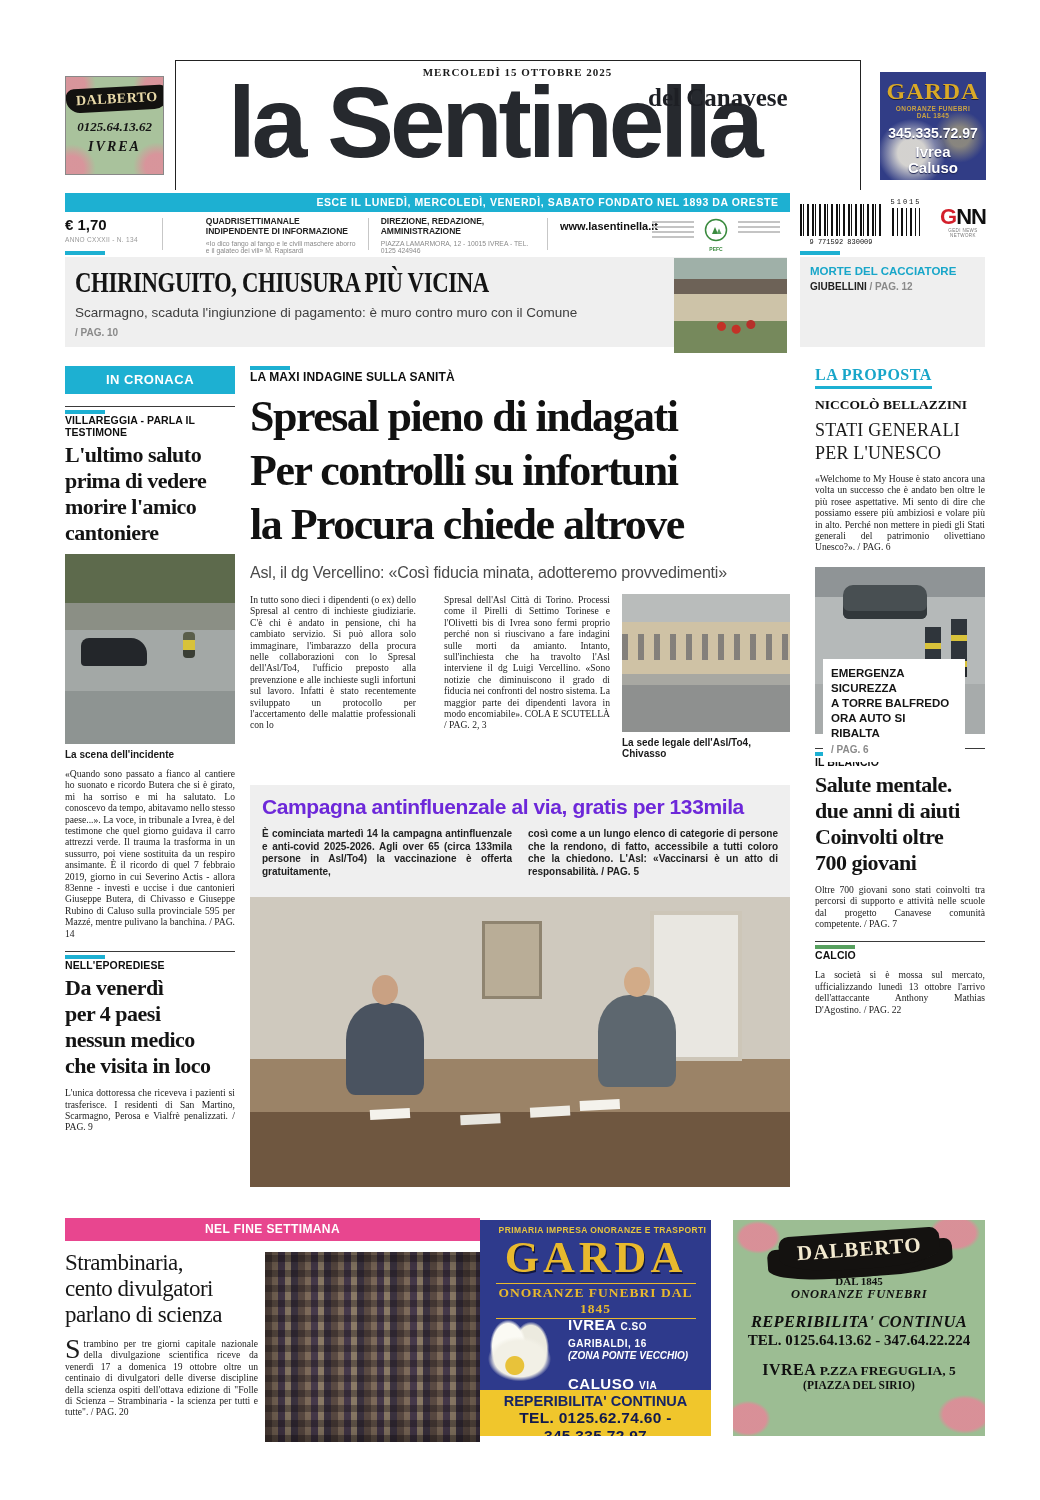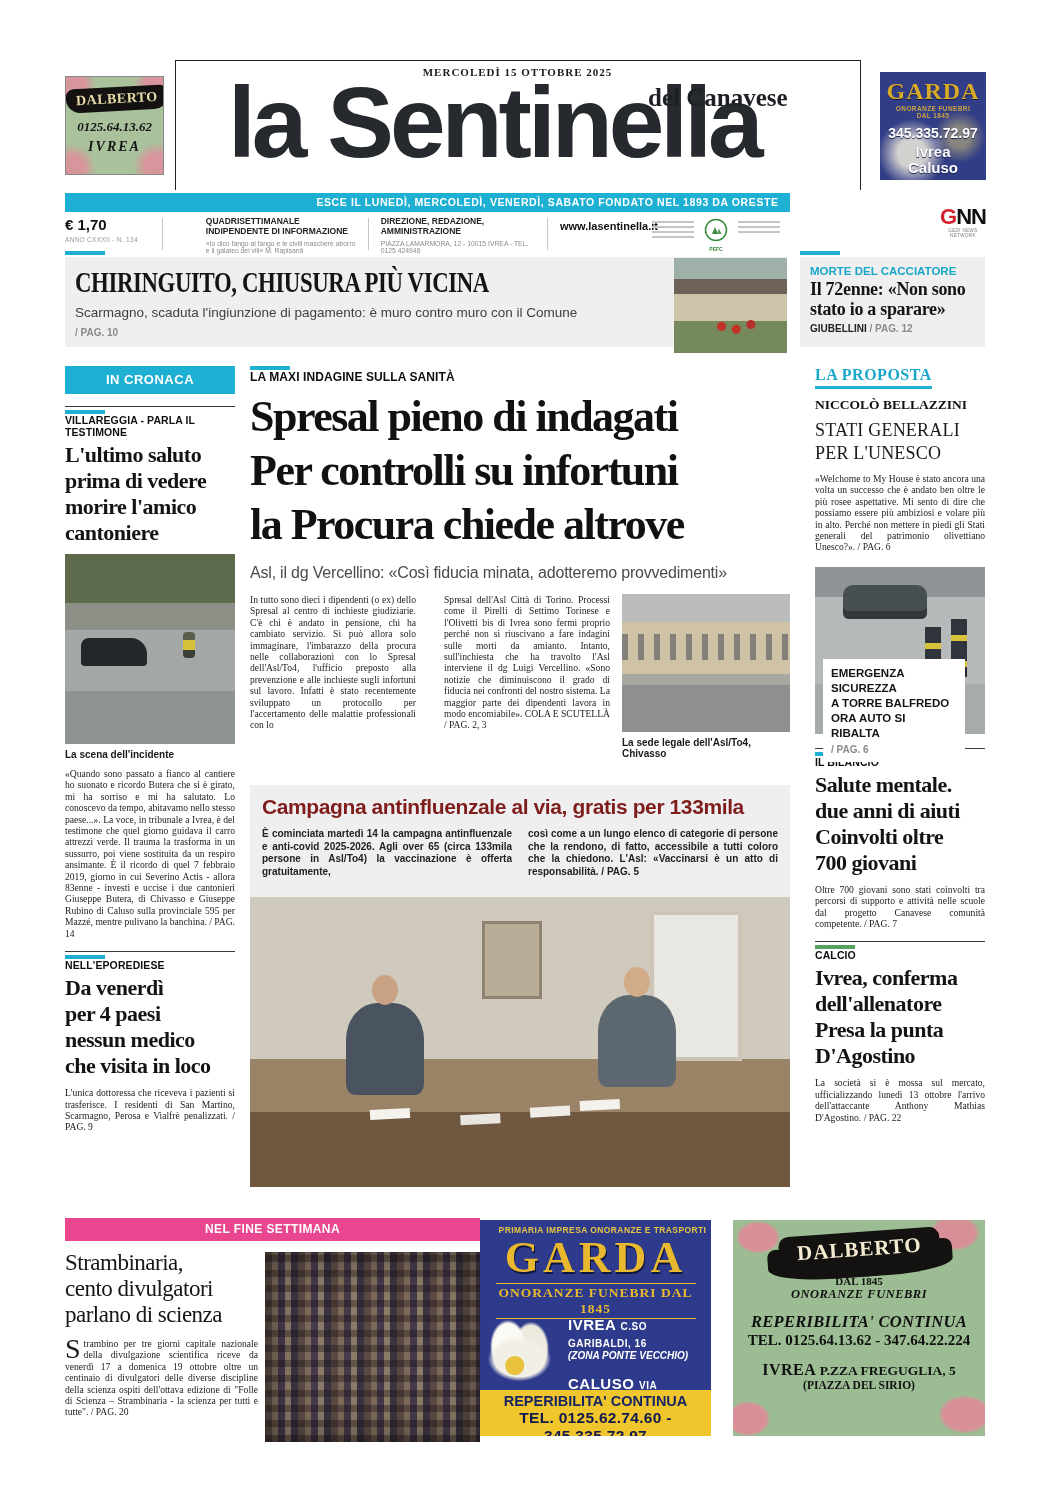--- a/index.html
+++ b/index.html
@@ -133,21 +133,21 @@
   .center-txtcol { width:175px; }
   .center-txtcol + .center-txtcol { margin-left:28px; }
   .center-txtcol .body-txt { margin-top:0; }
   .center-fig { margin-left:12px; width:168px; }
   .asl-photo { width:168px; height:138px;
     background-image:
       repeating-linear-gradient(90deg, rgba(70,74,88,.55) 0 6px, rgba(0,0,0,0) 6px 16px),
       linear-gradient(180deg,#b9bcbb 0 20%, #cfc2a5 20% 58%, #a8a8a2 58% 66%, #8e908f 66%);
     background-size:100% 26px, 100% 100%; background-position:0 40px, 0 0; background-repeat:no-repeat; }
   .flu-box { margin-top:26px; width:540px; height:112px; background:#efefef; padding:10px 12px; }
-  .flu-headline { font-size:21px; font-weight:700; color:#7f1d1d; letter-spacing:-.4px; }
+  .flu-headline { font-size:21px; font-weight:700; color:#6d28d9; letter-spacing:-.4px; }
   .flu-cols { margin-top:9px; display:flex; gap:16px; }
   .flu-col { width:250px; font-size:10px; font-weight:700; line-height:12.5px; color:#222; text-align:justify; }
   .flu-photo { position:relative; width:540px; height:290px;
     background:linear-gradient(180deg,#cfc9be 0 56%, #9b8367 56% 74%, #6f5740 74%); }
   .flu-photo .door { position:absolute; right:48px; top:14px; width:92px; height:150px; background:#e9e7e1;
     border:4px solid #cdc6b8; }
   .flu-photo .frame { position:absolute; left:232px; top:24px; width:60px; height:78px; background:#b9ad97;
     border:3px solid #8f8470; }
   .person { position:absolute; width:78px; height:92px; background:#3e4650; border-radius:40% 40% 12% 12%; }
   .person::before { content:""; position:absolute; left:26px; top:-28px; width:26px; height:30px;
@@ -297,38 +297,42 @@
     </div>
     <div class="info-cell">
       <div class="fineprint">
           <i></i>
           <i></i>
           <i></i>
         </div>
     </div>
   </div>
 
+  <div class="barcode-wrap">
+    <div class="barcode-addon-num">51015</div>
+    <div class="barcode-main"></div>
+    <div class="barcode-addon"></div>
+    <div class="barcode-num">9 771592 830009</div>
+  </div>
   <div class="gnn">
     <div class="gnn-txt"><span class="gnn-g">G</span><span class="gnn-nn">NN</span></div>
     <div class="gnn-sub">GEDI NEWS NETWORK</div>
   </div>
 
   <span class="tick strip-tick"></span>
   <div class="strip-box">
     <div class="strip-headline">CHIRINGUITO, CHIUSURA PIÙ VICINA</div>
     <div class="strip-sub">Scarmagno, scaduta l'ingiunzione di pagamento: è muro contro muro con il Comune</div>
     <div class="strip-page">/ PAG. 10</div>
   </div>
   <div class="strip-photo"></div>
 
   <span class="tick hunter-tick"></span>
   <div class="hunter-box">
     <div class="hunter-kicker">MORTE DEL CACCIATORE</div>
-    <div class="hunter-headline pre">Il 72enne: «Non sono
-stato io a sparare»</div>
     <div class="hunter-byline"><span>GIUBELLINI</span><span class="pg"> / PAG. 12</span></div>
   </div>
 
   <div class="col col-left">
     <div class="cronaca-box">IN CRONACA</div>
 
     <div class="sep">
         <span class="tick"></span>
       </div>
     <div class="kicker">VILLAREGGIA - PARLA IL TESTIMONE</div>
@@ -418,24 +422,20 @@
     <div class="headline-m pre">Salute mentale.
 due anni di aiuti
 Coinvolti oltre
 700 giovani</div>
     <p class="body-txt">Oltre 700 giovani sono stati coinvolti tra percorsi di supporto e attività nelle scuole dal progetto Canavese comunità competente. / PAG. 7</p>
 
     <div class="sep">
         <span class="tick green"></span>
       </div>
     <div class="kicker">CALCIO</div>
-    <div class="headline-m pre">Ivrea, conferma
-dell'allenatore
-Presa la punta
-D'Agostino</div>
     <p class="body-txt">La società si è mossa sul mercato, ufficializzando lunedì 13 ottobre l'arrivo dell'attaccante Anthony Mathias D'Agostino. / PAG. 22</p>
   </div>
 
   <div class="weekend-bar">NEL FINE SETTIMANA</div>
 
   <div class="weekend-txt">
     <div class="headline-wk pre">Strambinaria,
 cento divulgatori
 parlano di scienza</div>
     <p class="body-txt" style="margin-top:10px;">

